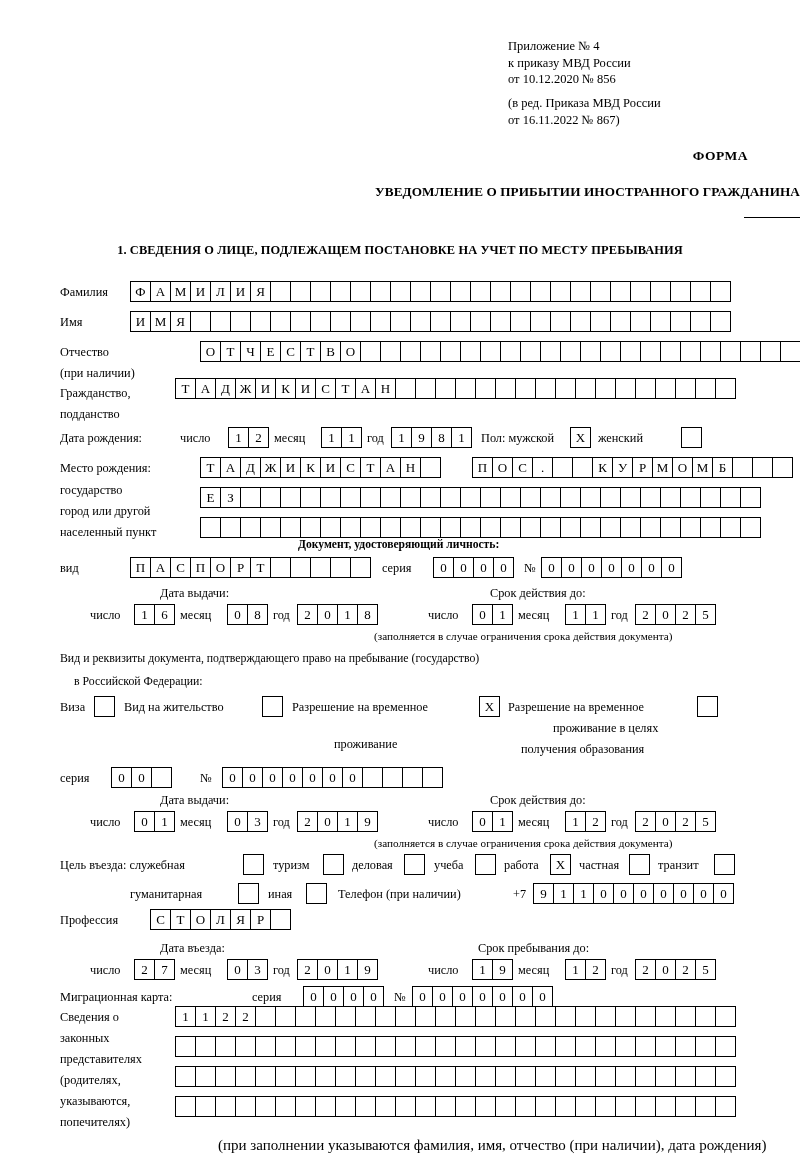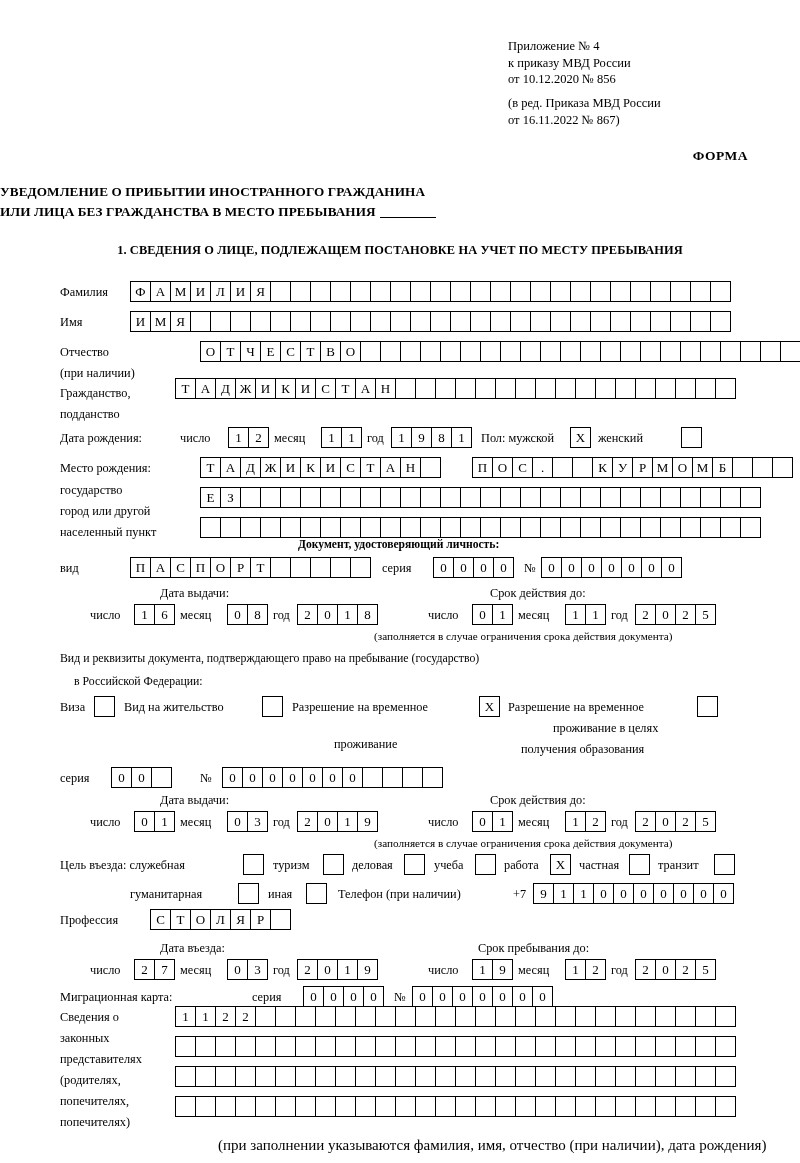--- a/index.html
+++ b/index.html
@@ -19,21 +19,21 @@
     font-size:12.5px;line-height:1.33;text-align:left;
   }
   .hdr .l{display:block;white-space:nowrap;}
   .hdr .gap{height:7px;}
   .forma{
     position:absolute;top:148px;right:52px;
     font-size:13.5px;font-weight:bold;letter-spacing:.5px;
   }
 
   .title{
-    position:absolute;top:182px;left:0;width:800px;text-align:left;
+    position:absolute;top:182px;left:0;width:800px;text-align:right;
     font-size:13.2px;font-weight:bold;line-height:1.5;letter-spacing:.1px;
   }
   .title .u{display:inline-block;border-bottom:1px solid #000;width:56px;height:13px;vertical-align:-2px;margin-left:4px;}
 
   .sec1{
     position:absolute;top:243px;left:0;width:800px;text-align:center;
     font-size:12.4px;font-weight:bold;letter-spacing:.1px;
   }
 
   
@@ -66,21 +66,21 @@
     <span class="l">к приказу МВД России</span>
     <span class="l">от 10.12.2020 № 856</span>
     <div class="gap"></div>
     <span class="l">(в ред. Приказа МВД России</span>
     <span class="l">от 16.11.2022 № 867)</span>
   </div>
   <div class="forma">ФОРМА</div>
 
   <div class="title">
     <span>УВЕДОМЛЕНИЕ О ПРИБЫТИИ ИНОСТРАННОГО ГРАЖДАНИНА</span><br>
-    <span>ИЛИ ЛИЦА БЕЗ ГРАЖДАНСТВА В МЕСТО ПРЕБЫВАНИЯ</span><span class="u"></span>
+    <span class="u"></span>
   </div>
 
   <div class="sec1">1. СВЕДЕНИЯ О ЛИЦЕ, ПОДЛЕЖАЩЕМ ПОСТАНОВКЕ НА УЧЕТ ПО МЕСТУ ПРЕБЫВАНИЯ</div>
 
   <div class="t" style="top:285px;left:60px;">Фамилия</div>
   <div class="cells" id="c-surname" style="top:281px;left:130px;">
       <div class="cell">Ф</div>
       <div class="cell">А</div>
       <div class="cell">М</div>
       <div class="cell">И</div>
@@ -586,21 +586,21 @@
       <div class="cell">0</div>
       <div class="cell">0</div>
       <div class="cell">0</div>
       <div class="cell">0</div>
     </div>
 
   <div class="t" style="top:1010px;left:60px;">Сведения о</div>
   <div class="t" style="top:1031px;left:60px;">законных</div>
   <div class="t" style="top:1052px;left:60px;">представителях</div>
   <div class="t" style="top:1073px;left:60px;">(родителях,</div>
-  <div class="t" style="top:1094px;left:60px;">попечителях,</div>
+  <div class="t" style="top:1094px;left:60px;">указываются,</div>
   <div class="t" style="top:1115px;left:60px;">попечителях)</div>
 
   <div class="cells" id="c-legal1" style="top:1006px;left:175px;">
       <div class="cell">1</div>
       <div class="cell">1</div>
       <div class="cell">2</div>
       <div class="cell">2</div>
       <div class="cell"></div>
       <div class="cell"></div>
       <div class="cell"></div>

